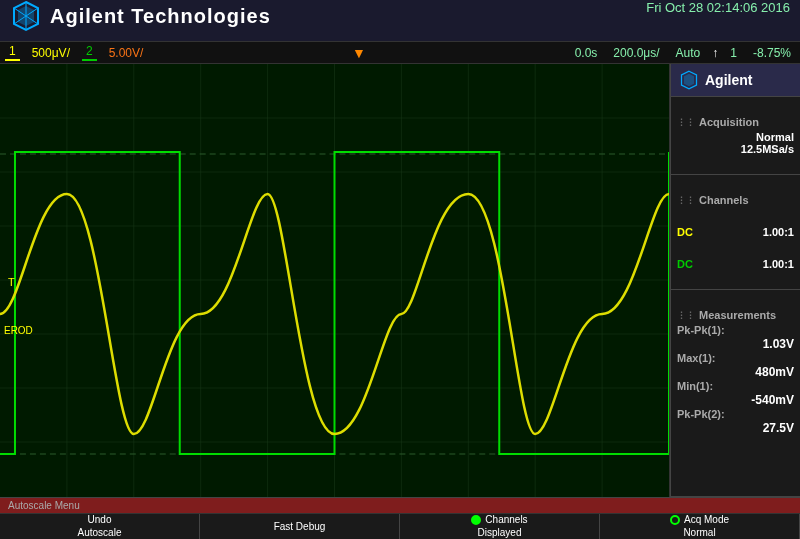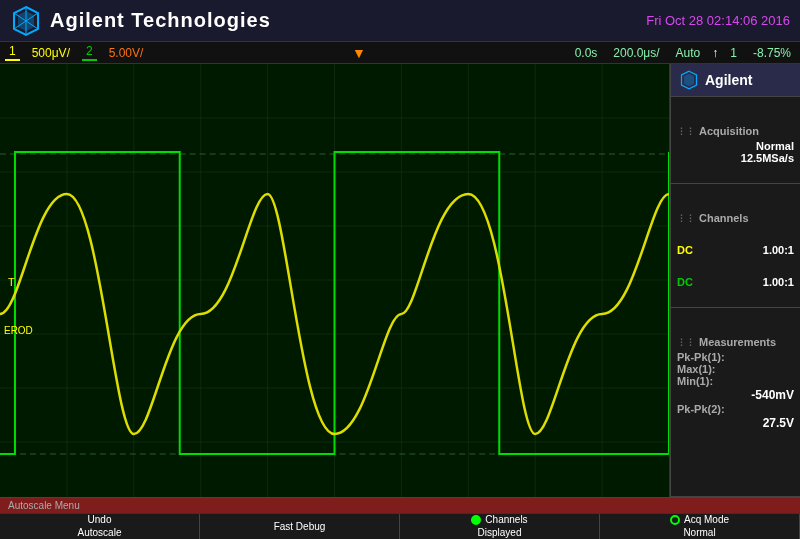--- a/index.html
+++ b/index.html
@@ -10,42 +10,42 @@
       font-family: Arial, sans-serif;
       overflow: hidden;
       position: relative;
     }
 
     
     #header {
       background: #1a1a2e;
       height: 42px;
       display: flex;
-      align-items: center;
+      align-items: flex-start;
       padding: 0 10px;
       border-bottom: 1px solid #333;
     }
     #logo-area {
       display: flex;
       align-items: center;
       gap: 8px;
     }
     #logo-icon {
       width: 32px;
       height: 32px;
     }
     #company-name {
       color: #fff;
       font-size: 20px;
       font-weight: bold;
       letter-spacing: 1px;
     }
     #datetime {
       margin-left: auto;
-      color: #d946ef;
+      color: #86efac;
       font-size: 13px;
     }
 
     
     #status-bar {
       background: #111;
       height: 22px;
       display: flex;
       align-items: center;
       padding: 0 5px;
@@ -80,21 +80,20 @@
       border-right: 1px solid #333;
     }
 
     
     #right-panel {
       width: 130px;
       background: #1a1a1a;
       display: flex;
       flex-direction: column;
       border-left: 1px solid #444;
-      gap: 9px;
     }
     #right-logo {
       background: #2a2a4a;
       padding: 6px 8px;
       display: flex;
       align-items: center;
       gap: 6px;
       border-bottom: 1px solid #444;
     }
     #right-logo-text {
@@ -316,21 +315,23 @@
       </div>
       <div class="panel-row">
         <span class="ch-label-dc2">DC</span>
         <span class="panel-value">1.00:1</span>
       </div>
     </div>
 
     <div class="panel-section" style="flex:1">
       <div class="panel-section-title">Measurements</div>
       <div class="panel-meas-label">Pk-Pk(1):</div>
+      <div class="panel-meas-value">1.03V</div>
       <div class="panel-meas-label">Max(1):</div>
+      <div class="panel-meas-value">480mV</div>
       <div class="panel-meas-label">Min(1):</div>
       <div class="panel-meas-value">-540mV</div>
       <div class="panel-meas-label">Pk-Pk(2):</div>
       <div class="panel-meas-value">27.5V</div>
     </div>
   </div>
 
 </div>
 
 <div id="bottom-bar">

